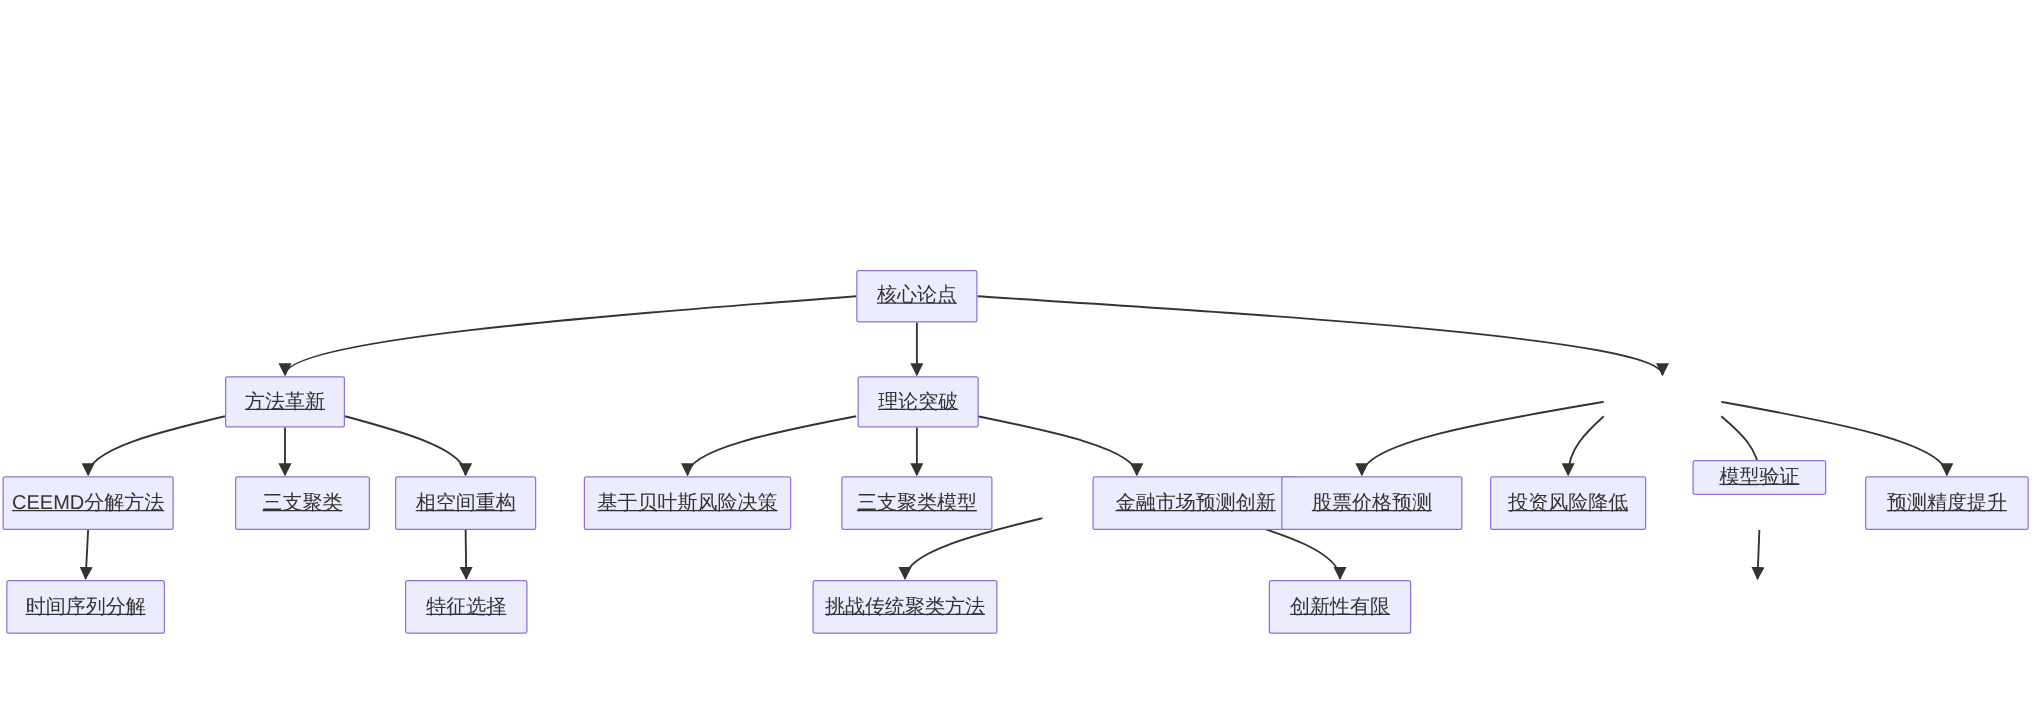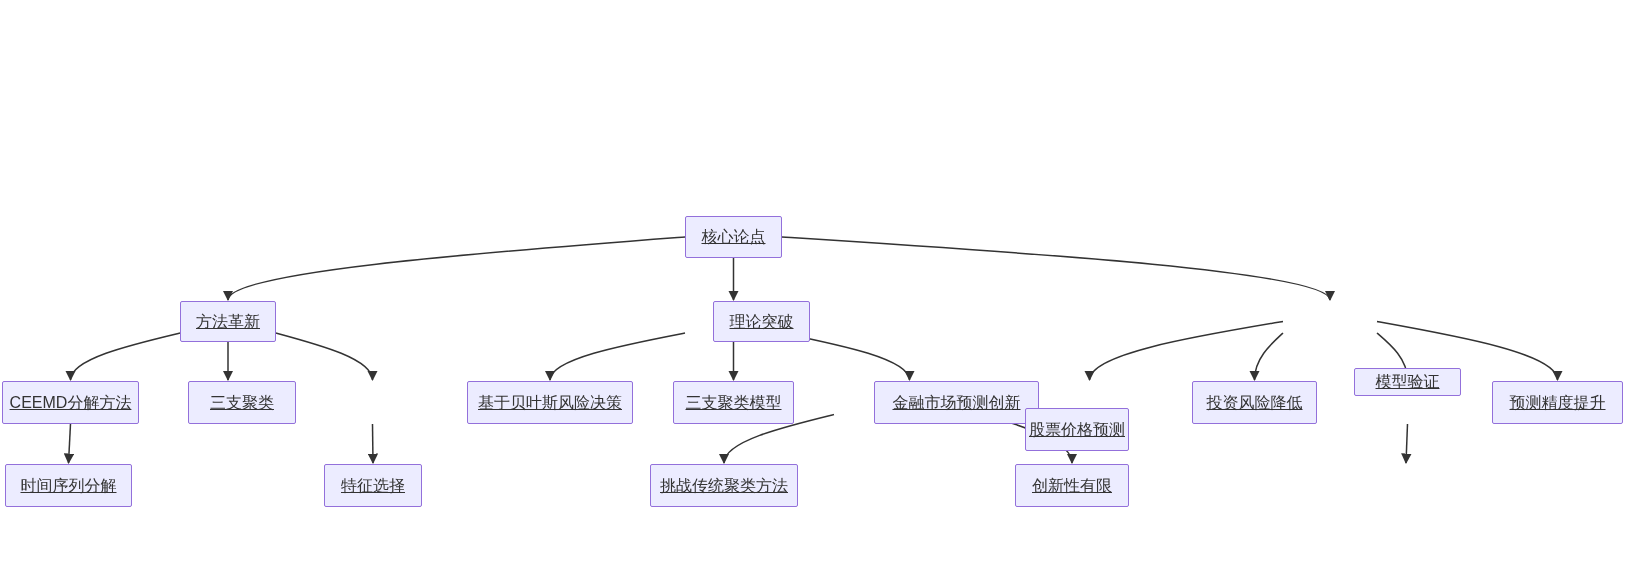--- a/index.html
+++ b/index.html
@@ -72,27 +72,28 @@
         <path d="M1283,321.5 C1195.925,336.125 1089.5,353.675 1089.5,380" class="edge" marker-end="url(#arrow)"></path>
         <path d="M1283,332.98 C1270.175,344.735 1254.5,358.841 1254.5,380" class="edge" marker-end="url(#arrow)"></path>
         <path d="M1377,332.98 C1390.725,344.735 1407.5,358.841 1407.5,380" class="edge" marker-end="url(#arrow)"></path>
         <path d="M1377,321.5 C1458.225,336.125 1557.5,353.675 1557.5,380" class="edge" marker-end="url(#arrow)"></path>
         <path d="M1407.5,424 L1406,463" class="edge" marker-end="url(#arrow)"></path>
       </g>
   </svg>
 
 <div class="node" style="left: 685px; top: 216px; width: 97px; height: 42px;">核心论点</div>
     <div class="node" style="left: 180px; top: 301px; width: 96px; height: 41px;">方法革新</div>
-    <div class="node" style="left: 713px; top: 301px; width: 97px; height: 41px;">理论突破</div>
+    <div class="node" style="left: 686px; top: 301px; width: 97px; height: 41px;">理论突破</div>
     <div class="node" style="left: 2px; top: 381px; width: 137px; height: 43px;">CEEMD分解方法</div>
     <div class="node" style="left: 188px; top: 381px; width: 108px; height: 43px;">三支聚类</div>
+    <div class="node" style="left: 316px; top: 381px; width: 113px; height: 43px;">相空间重构</div>
     <div class="node" style="left: 467px; top: 381px; width: 166px; height: 43px;">基于贝叶斯风险决策</div>
     <div class="node" style="left: 673px; top: 381px; width: 121px; height: 43px;">三支聚类模型</div>
     <div class="node" style="left: 834px; top: 381px; width: 165px; height: 43px; margin-left: 40px;">金融市场预测创新</div>
-    <div class="node" style="left: 1025px; top: 381px; width: 104px; height: 43px; margin-top: 27px;">股票价格预测</div>
+    <div class="node" style="left: 1025px; top: 381px; width: 145px; height: 43px;">股票价格预测</div>
     <div class="node" style="left: 1192px; top: 381px; width: 125px; height: 43px;">投资风险降低</div>
     <div class="node" style="left: 1354px; top: 368px; width: 107px; height: 28px;">模型验证</div>
     <div class="node" style="left: 1492px; top: 381px; width: 131px; height: 43px;">预测精度提升</div>
     <div class="node" style="left: 5px; top: 464px; width: 127px; height: 43px;">时间序列分解</div>
     <div class="node" style="left: 650px; top: 464px; width: 148px; height: 43px;">挑战传统聚类方法</div>
     <div class="node" style="left: 324px; top: 464px; width: 98px; height: 43px;">特征选择</div>
     <div class="node" style="left: 1015px; top: 464px; width: 114px; height: 43px;">创新性有限</div>
   </div>
 
 </body></html>

